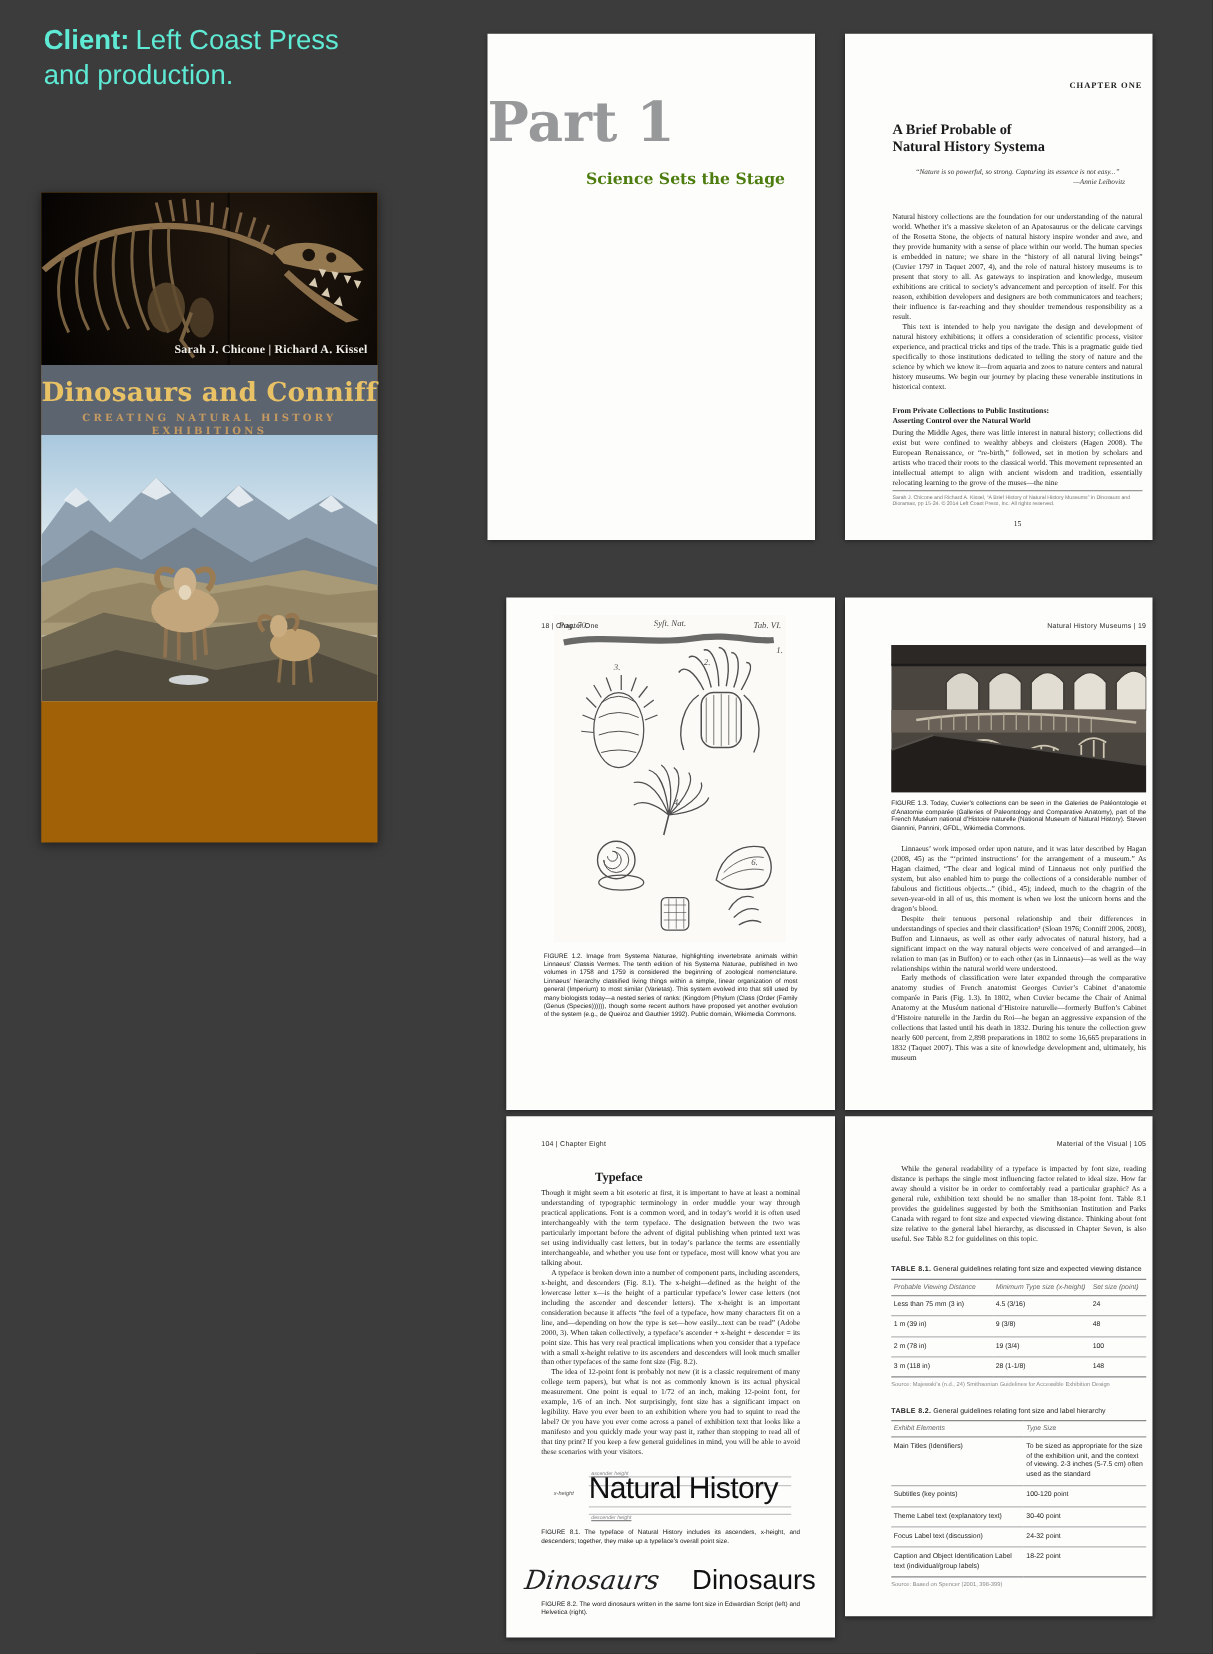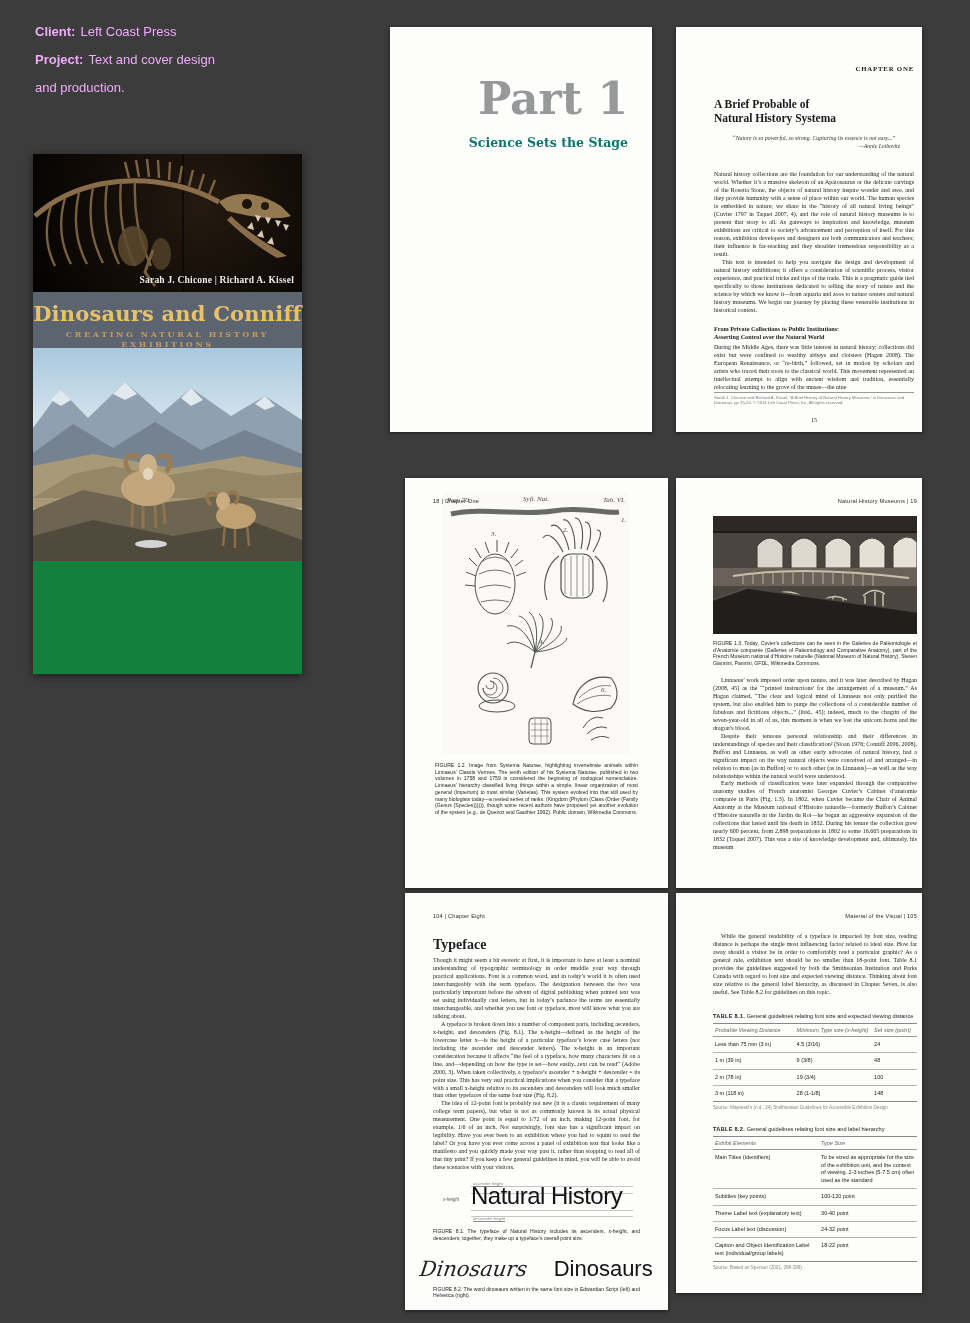--- a/index.html
+++ b/index.html
@@ -1,23 +1,23 @@
 <!DOCTYPE html>
 <html><head>
 <meta charset="utf-8">
 <style>
   html,body{margin:0;padding:0;background:#2e2e2e;}
   .canvas{position:relative;width:970px;height:1323px;background:#3c3c3c;overflow:hidden;
           font-family:"Liberation Sans",sans-serif;}
   
-  .intro{position:absolute;left:35px;top:18px;color:#f0abfc;font-size:13px;line-height:28px;
+  .intro{position:absolute;left:35px;top:18px;color:#5eead4;font-size:22px;line-height:28px;
          font-family:"Liberation Sans",sans-serif;}
   .intro b{font-weight:bold;margin-right:5px;}
   
-  .cover{position:absolute;left:33px;top:154px;width:269px;height:520px;background:#15803d;
+  .cover{position:absolute;left:33px;top:154px;width:269px;height:520px;background:#a16207;
          box-shadow:0 2px 8px rgba(0,0,0,.5);}
   .cover-photo-top{position:absolute;left:0;top:0;width:269px;height:138px;
          background:radial-gradient(circle at 62% 38%, #241a10 0%, #120c07 55%, #030201 100%);overflow:hidden;}
   .cover-authors{position:absolute;left:0;top:121px;width:261px;text-align:right;color:#f2efe8;
          font-family:"Liberation Serif",serif;font-weight:bold;font-size:9.5px;letter-spacing:.2px;
          text-shadow:0 1px 2px #000;}
   .cover-band{position:absolute;left:0;top:138px;width:269px;height:56px;background:#5c6470;
          text-align:center;}
   .cover-title{margin-top:9px;font-family:"DejaVu Serif",serif;font-weight:bold;font-size:21px;
          color:#e9c266;letter-spacing:.2px;}
@@ -26,22 +26,22 @@
   .cover-photo-bottom{position:absolute;left:0;top:194px;width:269px;height:213px;
          background:linear-gradient(#a9c8de 0%, #cfe0ea 30%, #e6edf2 48%, #b9b3a0 60%);overflow:hidden;}
   
   .page{position:absolute;background:#fdfdfc;box-shadow:0 1px 4px rgba(0,0,0,.55);
         font-family:"Liberation Serif",serif;color:#1b1b1b;overflow:hidden;}
   .runhead{font-family:"Liberation Sans",sans-serif;font-size:5.6px;color:#2c2c2c;letter-spacing:.2px;}
   .body-text{font-size:6px;line-height:1.33;text-align:justify;}
   .body-text.indent{text-indent:8px;}
   
   .part1-title{font-family:"DejaVu Serif",serif;font-weight:bold;font-size:44px;color:#96989a;
-        text-align:right;margin:50px 24px 0 0;line-height:1;}
-  .part1-sub{font-family:"DejaVu Serif",serif;font-weight:bold;font-size:12.5px;color:#0f766e;
+        margin:50px 24px 0 0;line-height:1;}
+  .part1-sub{font-family:"DejaVu Serif",serif;font-weight:bold;font-size:12.5px;color:#4d7c0f;
         text-align:right;margin:14px 24px 0 0;}
   
   .ch1-inner{position:absolute;left:38px;top:0;width:200px;}
   .ch1-chapter{margin-top:38px;text-align:right;font-weight:bold;font-size:6.8px;letter-spacing:.8px;color:#222;}
   .ch1-title{margin-top:26px;font-weight:bold;font-size:11.5px;line-height:1.18;color:#1a1a1a;}
   .ch1-quote{margin-top:10px;font-style:italic;font-size:5.8px;text-align:center;color:#333;}
   .ch1-quote-attrib{font-style:italic;font-size:5.8px;text-align:right;color:#333;margin-top:2px;padding-right:14px;}
   .ch1-body1{margin-top:22px;}
   .subhead{margin-top:10px;font-weight:bold;font-size:6.2px;line-height:1.3;}
   .pg-footer{position:absolute;left:38px;bottom:26px;width:200px;border-top:1px solid #999;
@@ -49,21 +49,21 @@
   .pg-num{position:absolute;left:38px;bottom:9px;width:200px;text-align:center;font-size:6px;color:#222;}
   
   .plate{display:block;margin:12px auto 0 auto;}
   .fig-caption{font-family:"Liberation Sans",sans-serif;font-size:5.1px;line-height:1.32;
         text-align:justify;color:#222;margin-top:6px;}
   
   .p19-inner{position:absolute;left:37px;top:0;width:204px;}
   .gallery{display:block;margin-top:36px;}
   
   .p104-inner{position:absolute;left:28px;top:0;width:207px;}
-  .typeface-head{margin-top:18px;font-weight:bold;font-size:14px;}
+  .typeface-head{margin-top:18px;font-weight:bold;font-size:10px;margin-left:43px;}
   .fig81{position:relative;margin:10px 0 0 10px;width:190px;height:38px;}
   .guide{position:absolute;left:28px;width:162px;border-top:1px solid #c6c6c6;}
   .fig81-word{position:absolute;left:28px;top:2px;font-family:"Liberation Sans",sans-serif;
         font-size:24px;line-height:1;color:#111;letter-spacing:-.5px;white-space:nowrap;text-align:center;}
   .guide-label{position:absolute;font-family:"Liberation Sans",sans-serif;font-style:italic;
         font-size:4.2px;color:#888;text-decoration:underline;}
   .xh-label{position:absolute;left:0px;top:15px;font-family:"Liberation Sans",sans-serif;
         font-style:italic;font-size:4.5px;color:#555;}
   .fig82{display:flex;align-items:baseline;justify-content:center;gap:26px;margin-top:14px;}
   .fig82-script{font-family:"DejaVu Serif",serif;font-style:italic;font-size:21px;color:#222;
@@ -81,21 +81,20 @@
   table.guidelines tr:last-child td{border-bottom:1px solid #888;}
   .tbl-source{font-family:"Liberation Sans",sans-serif;font-size:4.6px;color:#888;margin-top:3px;}
 </style>
 </head>
 <body>
 
 <div class="canvas">
 
   <div class="intro">
     <div><b>Client:</b><span>Left Coast Press</span></div>
-    <div><b>Project:</b><span>Text and cover design</span></div>
     <div>and production.</div>
   </div>
 
   <div class="cover">
     <div class="cover-photo-top">
       <svg width="269" height="138" viewBox="0 0 269 138">
         <line x1="150" y1="0" x2="150" y2="138" stroke="rgba(0,0,0,.45)" stroke-width="2"></line>
 
         <path d="M2,62 C40,28 95,20 145,32 C162,36 175,42 186,48" stroke="#8a6d49" stroke-width="5" fill="none"></path>
 

